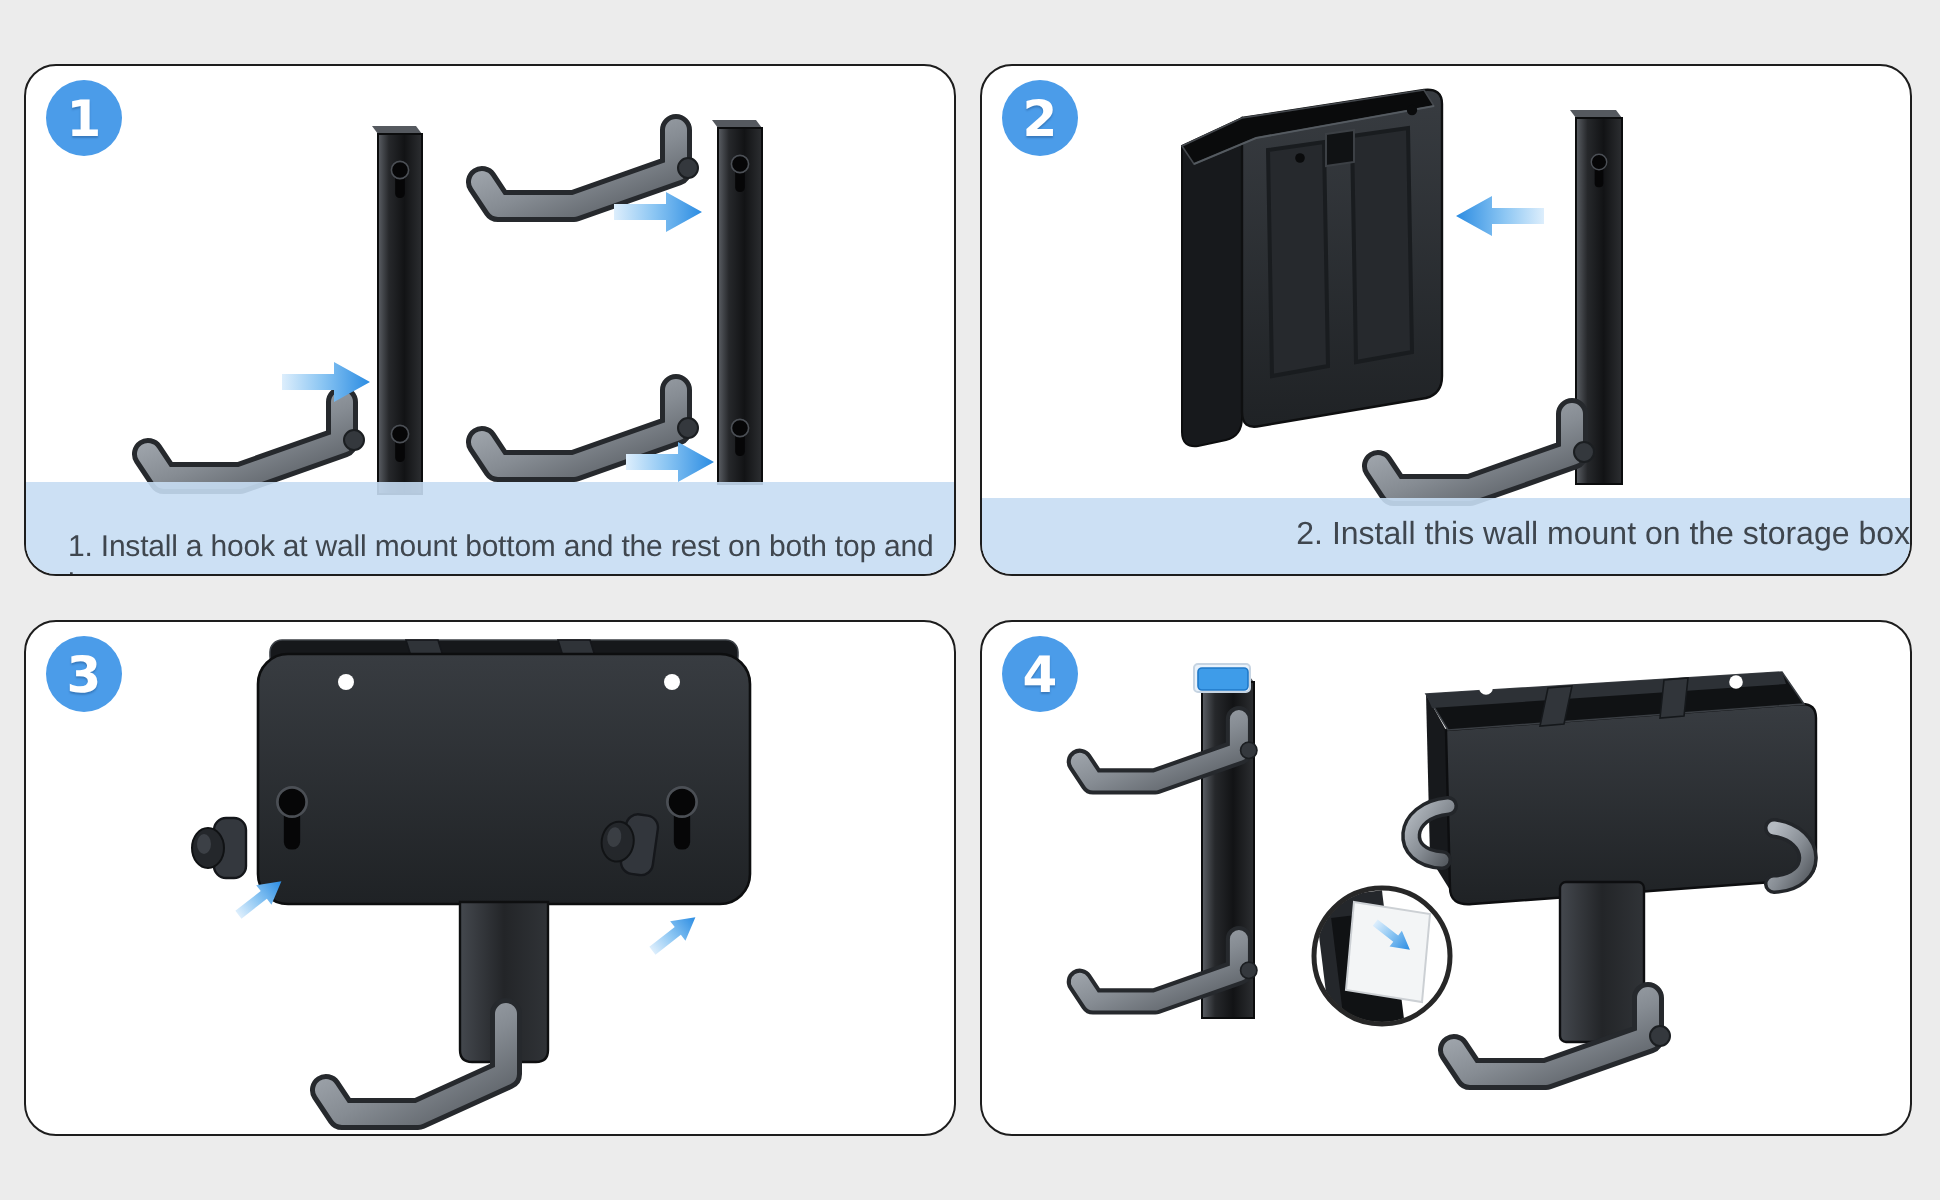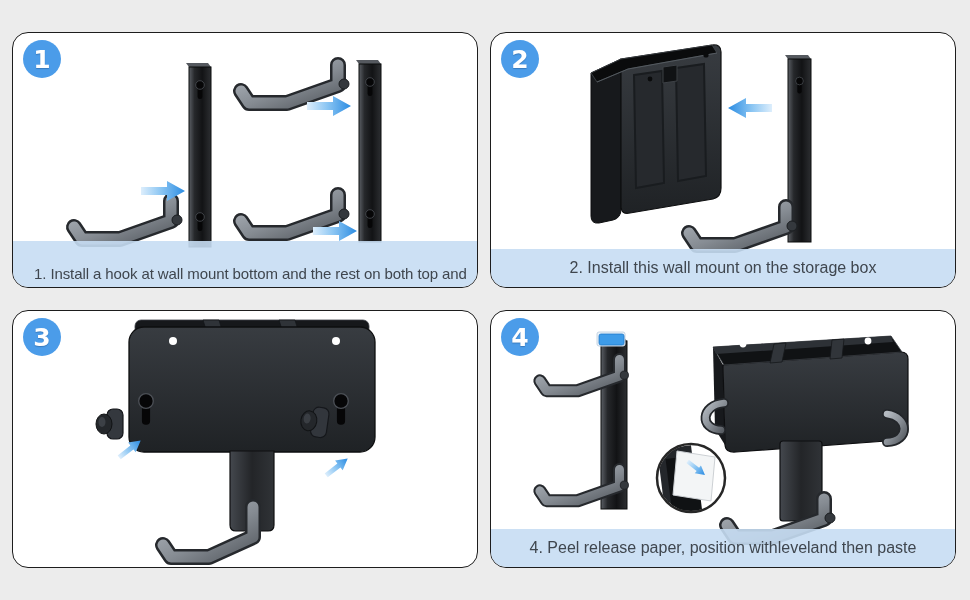--- a/index.html
+++ b/index.html
@@ -23,21 +23,21 @@
     background:#4b9ce9;color:#ffffff;z-index:3;
     display:flex;align-items:center;justify-content:center;
     font-family:"DejaVu Sans",sans-serif;font-weight:bold;font-size:25px;
     text-shadow:0 1px 1px rgba(20,60,110,0.35);
   }
   .cap{
     position:absolute;left:0;right:0;bottom:0;z-index:2;
     background:rgba(199,221,243,0.90);
     color:#3f464e;
   }
-  .cap-center{height:38px;display:flex;align-items:center;justify-content:center;font-size:16px;}
+  .cap-center{height:38px;display:flex;align-items:center;justify-content:flex-end;font-size:16px;}
   .cap-left{height:46px;font-size:15px;line-height:1.25;padding:4px 0 0 21px;box-sizing:border-box;letter-spacing:-0.1px;}
   .cap-left span{display:inline-block;max-width:448px;margin-top:20px;}
 </style>
 </head>
 <body>
 
 <svg width="0" height="0" style="position:absolute" aria-hidden="true">
   <defs>
     <linearGradient id="railG" x1="0" y1="0" x2="1" y2="0">
       <stop offset="0" stop-color="#5b5f65"></stop>
@@ -212,18 +212,15 @@
           <rect x="178" y="146" width="30" height="58" fill="#101214" transform="rotate(-7 193 175)"></rect>
           <polygon points="186,140 224,146 220,190 182,184" fill="#f3f5f6" stroke="#ccd0d4" stroke-width="1"></polygon>
           <use href="#arrow" transform="translate(200,146) rotate(38) scale(0.5)"></use>
         </g>
         <circle cx="200" cy="167" r="34" fill="none" stroke="#272727" stroke-width="2.5"></circle>
       </g>
     </svg>
     <div class="badge">
       <span>4</span>
     </div>
-    <div class="cap cap-center">
-      <span>4. Peel release paper, position withleveland then paste</span>
-    </div>
   </section>
 
 </div>
 
 </body></html>

